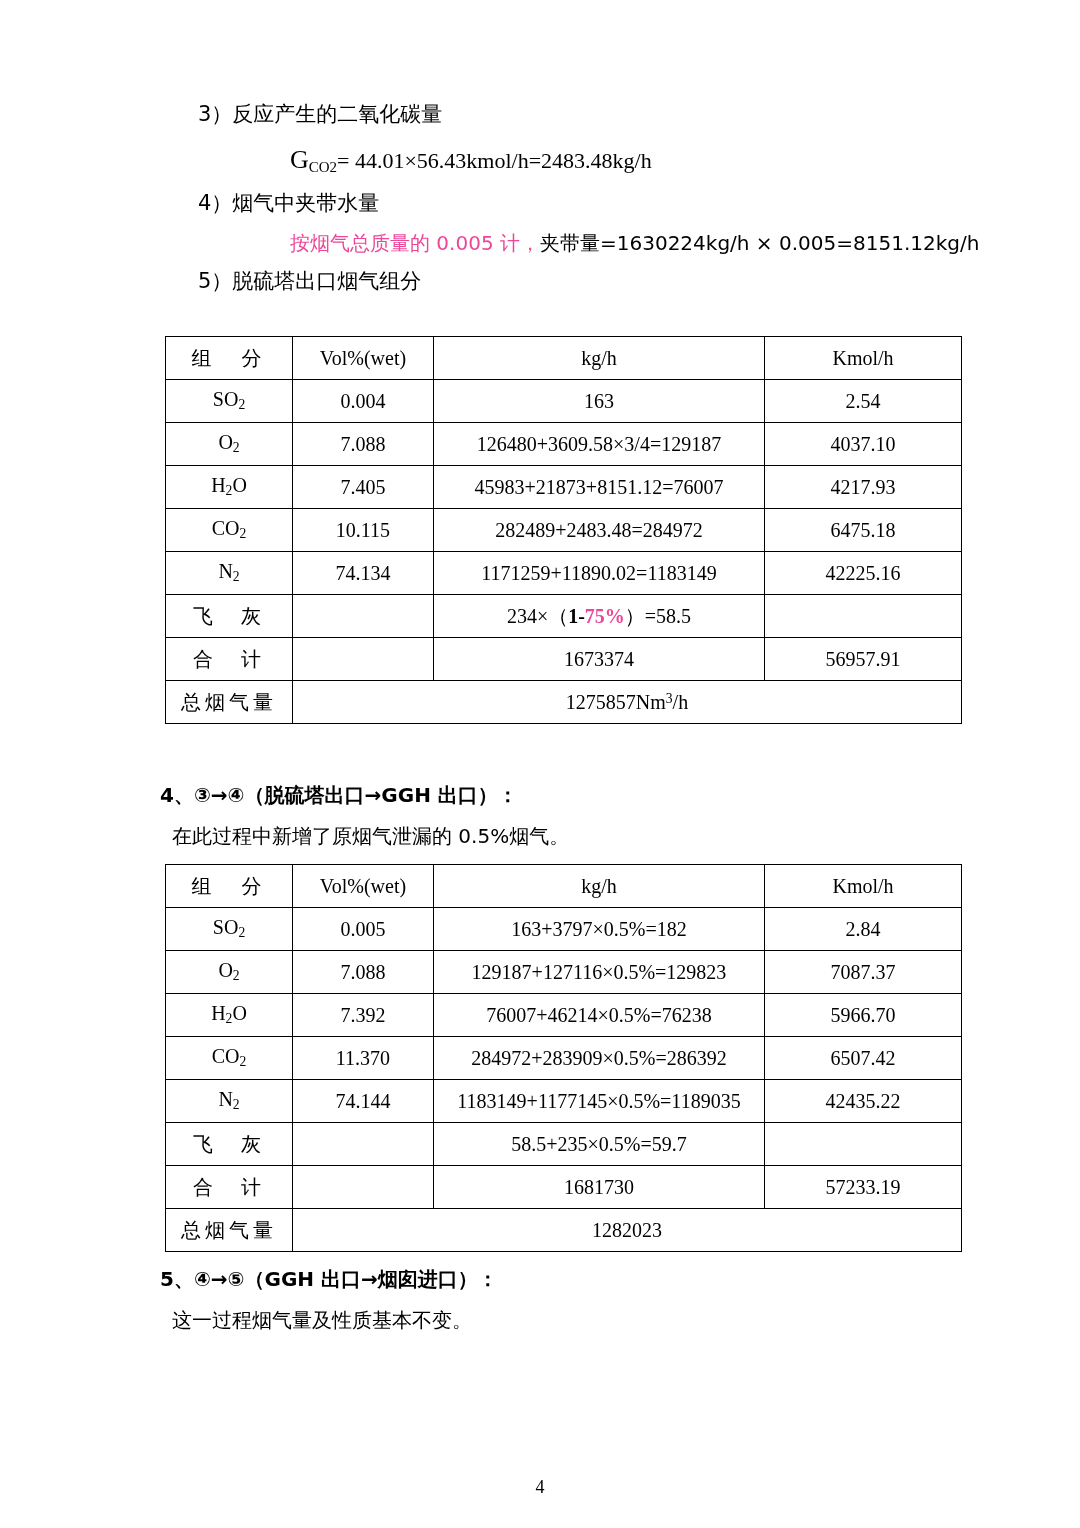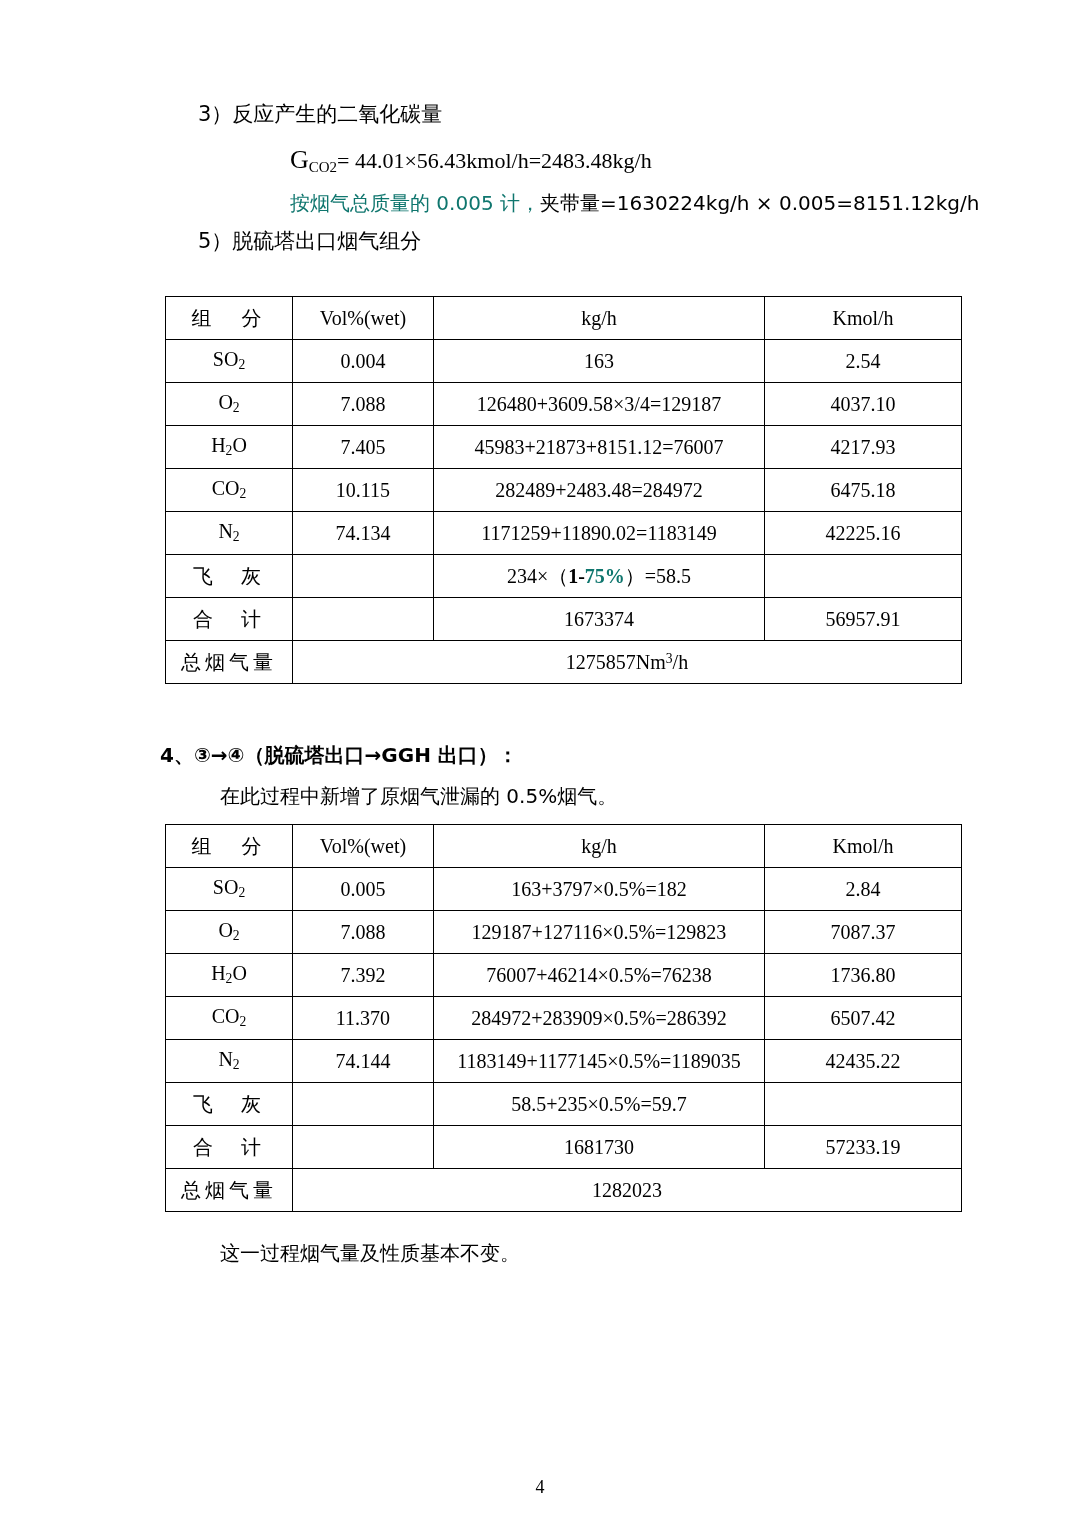--- a/index.html
+++ b/index.html
@@ -34,21 +34,21 @@
   .big-cjk { font-family: "DejaVu Sans", "Liberation Sans", sans-serif; font-size: 21px; }
 
   .formula {
     font-size: 22px;
     font-family: "Liberation Serif", serif;
   }
   .formula .var { font-size: 26px; }
   sub { font-size: 0.68em; vertical-align: -0.25em; }
   sup { font-size: 0.68em; vertical-align: 0.45em; }
 
-  .red { color: #0f766e; }
+  .red { color: #ec4899; }
 
   .spacer-sm { height: 14px; }
   .spacer-md { height: 34px; }
   .spacer-lg { height: 58px; }
 
   table.grid {
     border-collapse: collapse;
     width: 760px;
     margin: 0 0 0 45px;
     table-layout: fixed;
@@ -76,21 +76,21 @@
     font-size: 19px;
     letter-spacing: 0.2em;
   }
   .section-title {
     font-family: "DejaVu Sans", "Liberation Sans", sans-serif;
     font-weight: bold;
     font-size: 20px;
     margin-left: 40px;
   }
   .body-indent {
-    margin-left: 100px;
+    margin-left: 52px;
     font-size: 20px;
     font-family: "DejaVu Sans", "Liberation Sans", sans-serif;
   }
   .page-number {
     position: absolute;
     bottom: 30px;
     left: 0;
     width: 1080px;
     text-align: center;
     font-size: 18px;
@@ -102,20 +102,21 @@
 <body>
 
 <div class="page">
 
   <div class="line indent1 big-cjk">3）反应产生的二氧化碳量</div>
 
   <div class="line indent2 formula">
     <span class="var">G</span><sub>CO2</sub><span>= 44.01×56.43kmol/h=2483.48kg/h</span>
   </div>
 
+  <div class="line indent1 big-cjk">4）烟气中夹带水量</div>
 
   <div class="line indent2 cjk">
     <span class="red">按烟气总质量的 0.005 计，</span><span>夹带量=1630224kg/h × 0.005=8151.12kg/h</span>
   </div>
 
   <div class="line indent1 big-cjk">5）脱硫塔出口烟气组分</div>
 
   <div class="spacer-md"></div>
 
   <table class="grid">
@@ -211,21 +212,21 @@
         <td><span>O</span><sub>2</sub></td>
         <td>7.088</td>
         <td>129187+127116×0.5%=129823</td>
         <td>7087.37</td>
       </tr>
 
       <tr>
         <td><span>H</span><sub>2</sub><span>O</span></td>
         <td>7.392</td>
         <td>76007+46214×0.5%=76238</td>
-        <td>1736.80</td>
+        <td>5966.70</td>
       </tr>
 
       <tr>
         <td><span>CO</span><sub>2</sub></td>
         <td>11.370</td>
         <td>284972+283909×0.5%=286392</td>
         <td>6507.42</td>
       </tr>
 
       <tr>
@@ -251,17 +252,18 @@
 
       <tr>
         <td class="cell-cjk">总烟气量</td>
         <td colspan="3">1282023</td>
       </tr>
     </tbody>
   </table>
 
   <div class="spacer-sm"></div>
 
+  <div class="section-title">5、④→⑤（GGH 出口→烟囱进口）：</div>
   <div class="spacer-sm"></div>
   <div class="body-indent">这一过程烟气量及性质基本不变。</div>
 
   <div class="page-number">4</div>
 </div>
 
 </body></html>

